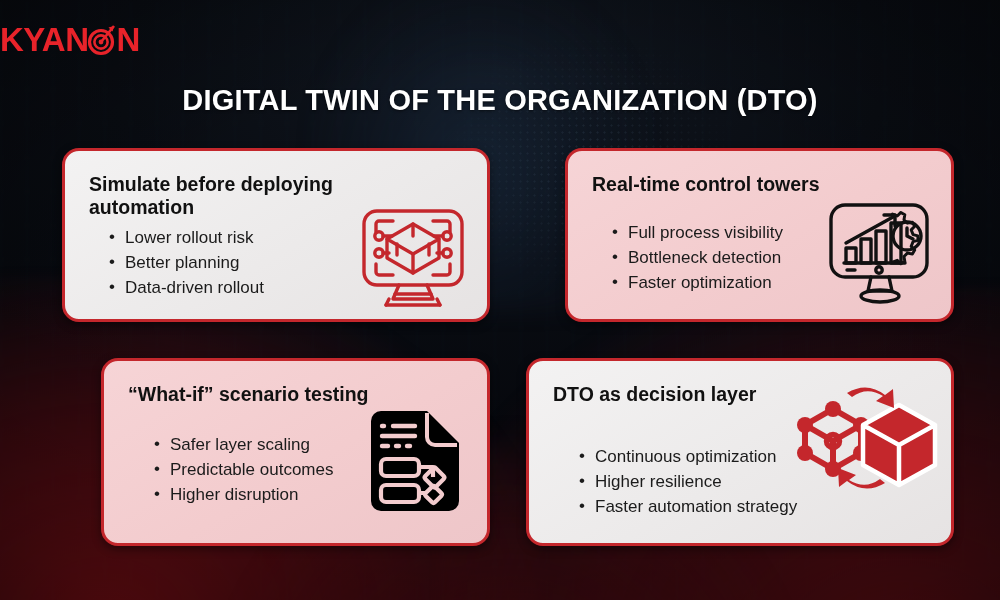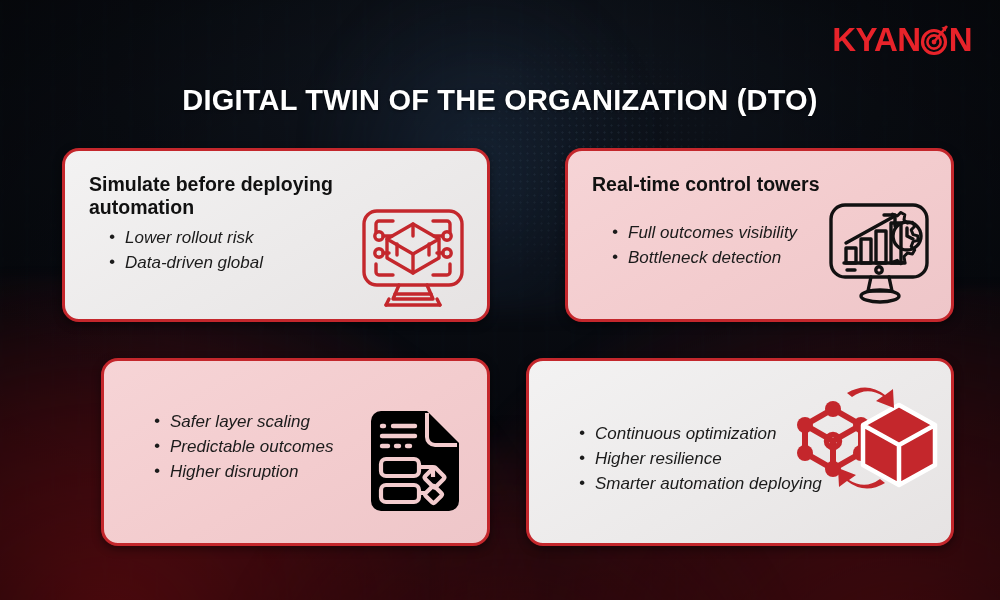--- a/index.html
+++ b/index.html
@@ -59,21 +59,21 @@
     position:absolute; inset:0;
     background:radial-gradient(ellipse 85% 80% at 50% 45%, rgba(0,0,0,0) 40%, rgba(0,0,0,.45) 100%);
   }
 
   
   #content { position:relative; z-index:2; width:1000px; height:600px; }
 
   
   .logo-wrap {
     position:absolute; top:22px; left:0; width:972px;
-    display:flex; align-items:center; justify-content:flex-end;
+    display:flex; align-items:center; justify-content:flex-start;
   }
   .logo {
     display:flex; align-items:center; justify-content:center;
     font-size:33px; font-weight:bold; letter-spacing:-.5px;
     color:#e8232a; line-height:1;
   }
   .logo .tgt { display:inline-flex; align-items:center; position:relative; margin:0 -1px; }
   .logo .tgt svg { display:block; }
 
   
@@ -109,21 +109,21 @@
   }
   .card-title {
     font-size:19.5px; font-weight:bold; color:#111111;
     line-height:1.18; margin-bottom:6px;
     max-width:300px;
   }
   .card-title.two-line { max-width:270px; }
   .bullets { list-style:none; margin:0; padding:0 0 0 20px; }
   .bullets li {
     position:relative; font-size:17px; color:#1b1b1b;
-    line-height:1.48; padding-left:16px;font-style:italic;
+    line-height:1.48; padding-left:16px;
   }
   .bullets li::before {
     content:"•"; position:absolute; left:0; top:-1px;
     font-size:17px; color:#1b1b1b;
   }
   .card-icon { position:absolute; }
   .icon-1 { right:20px; top:55px; }
   .icon-2 { right:18px; top:50px; }
   .icon-3 { right:22px; top:48px; }
   .icon-4 { right:10px; top:22px; }
@@ -161,21 +161,22 @@
   </div>
 
   <div class="title">DIGITAL TWIN OF THE ORGANIZATION (DTO)</div>
 
   <div class="grid">
 
     <div class="card gray">
       <div class="card-title two-line">Simulate before deploying automation</div>
       <ul class="bullets">
         <li>Lower rollout risk</li>
-        <li>Data-driven global</li>
+        <li>Better planning</li>
+        <li>Data-driven rollout</li>
       </ul>
       <div class="card-icon icon-1">
         <svg width="108" height="104" viewBox="0 0 108 104">
           <g fill="none" stroke="#c4272c" stroke-width="3.4" stroke-linejoin="round" stroke-linecap="round">
             <rect x="5" y="5" width="98" height="74" rx="13"></rect>
             <path d="M17 26 V18 a3 3 0 0 1 3 -3 H34"></path>
             <path d="M91 26 V18 a3 3 0 0 0 -3 -3 H74"></path>
             <path d="M17 58 V66 a3 3 0 0 0 3 3 H34"></path>
             <path d="M91 58 V66 a3 3 0 0 1 -3 3 H74"></path>
             <path d="M54 18 L80 33 L54 48 L28 33 Z"></path>
@@ -197,22 +198,23 @@
             <path d="M27 99 H81"></path>
             <path d="M30 93 L27 99 M78 93 L81 99"></path>
           </g>
         </svg>
       </div>
     </div>
 
     <div class="card pink">
       <div class="card-title">Real-time control towers</div>
       <ul class="bullets" style="margin-top:24px;">
-        <li>Full outcomes visibility</li>
+        <li>Full process visibility</li>
         <li>Bottleneck detection</li>
+        <li>Faster optimization</li>
       </ul>
       <div class="card-icon icon-2">
         <svg width="106" height="106" viewBox="0 0 106 106">
           <g fill="none" stroke="#111111" stroke-width="3.4" stroke-linejoin="round" stroke-linecap="round">
             <rect x="4" y="4" width="96" height="72" rx="14"></rect>
             <path d="M17 62 H78"></path>
             <rect x="19" y="47" width="10" height="15"></rect>
             <rect x="34" y="38" width="10" height="24"></rect>
             <rect x="49" y="30" width="10" height="32"></rect>
             <rect x="64" y="22" width="10" height="40"></rect>
@@ -226,20 +228,21 @@
           <g fill="none" stroke="#111111" stroke-width="3.4" stroke-linejoin="round" stroke-linecap="round">
             <path d="M77.5 15.5 l5.5 2.2 l4.2 -4.1 l4.6 2.7 l-1 5.8 l4 4 l5.8 -1 l2.7 4.6 l-4.1 4.2 l2.2 5.5 l5.6 1.4 v5.4 l-5.6 1.4 l-2.2 5.5 l4.1 4.2 l-2.7 4.6 l-5.8 -1 l-4 4 l1 5.8 l-4.6 2.7 l-4.2 -4.1 l-5.5 2.2" transform="translate(-8,-2) scale(0.86) translate(8,2)"></path>
             <circle cx="80" cy="35" r="14"></circle>
             <path d="M80 27 V35 L86 38"></path>
           </g>
         </svg>
       </div>
     </div>
 
     <div class="card pink">
+      <div class="card-title">“What-if” scenario testing</div>
       <ul class="bullets" style="margin-top:26px; padding-left:26px;">
         <li>Safer layer scaling</li>
         <li>Predictable outcomes</li>
         <li>Higher disruption</li>
       </ul>
       <div class="card-icon icon-3">
         <svg width="100" height="104" viewBox="0 0 100 104">
           <path d="M6 12 a10 10 0 0 1 10 -10 H62 L94 34 V92 a10 10 0 0 1 -10 10 H16 a10 10 0 0 1 -10 -10 Z" fill="#000000"></path>
           <path d="M62 4 V28 a8 8 0 0 0 8 8 H92" fill="none" stroke="#f3ccce" stroke-width="4" stroke-linejoin="round"></path>
           <g stroke="#f3ccce" stroke-width="4.4" stroke-linecap="round">
@@ -256,24 +259,25 @@
             <path d="M54 58 H68 L68 68"></path>
             <path d="M54 84 H62"></path>
             <rect x="62" y="61" width="15" height="15" rx="2" transform="rotate(45 69.5 68.5)"></rect>
             <rect x="62" y="79" width="13" height="13" rx="2" transform="rotate(45 68.5 85.5)"></rect>
           </g>
         </svg>
       </div>
     </div>
 
     <div class="card gray">
+      <div class="card-title">DTO as decision layer</div>
       <ul class="bullets" style="margin-top:38px; padding-left:26px;">
         <li>Continuous optimization</li>
         <li>Higher resilience</li>
-        <li>Smarter automation deploying</li>
+        <li>Faster automation strategy</li>
       </ul>
       <div class="card-icon icon-4">
         <svg width="152" height="112" viewBox="0 0 152 112">
 
           <g stroke="#c4272c" stroke-width="6" fill="none" stroke-linejoin="round">
             <path d="M44 26 L72 42 L44 58 L16 42 Z"></path>
             <path d="M16 42 V70 L44 86 L72 70 V42"></path>
             <path d="M44 58 V86"></path>
           </g>
           <g fill="#c4272c">

